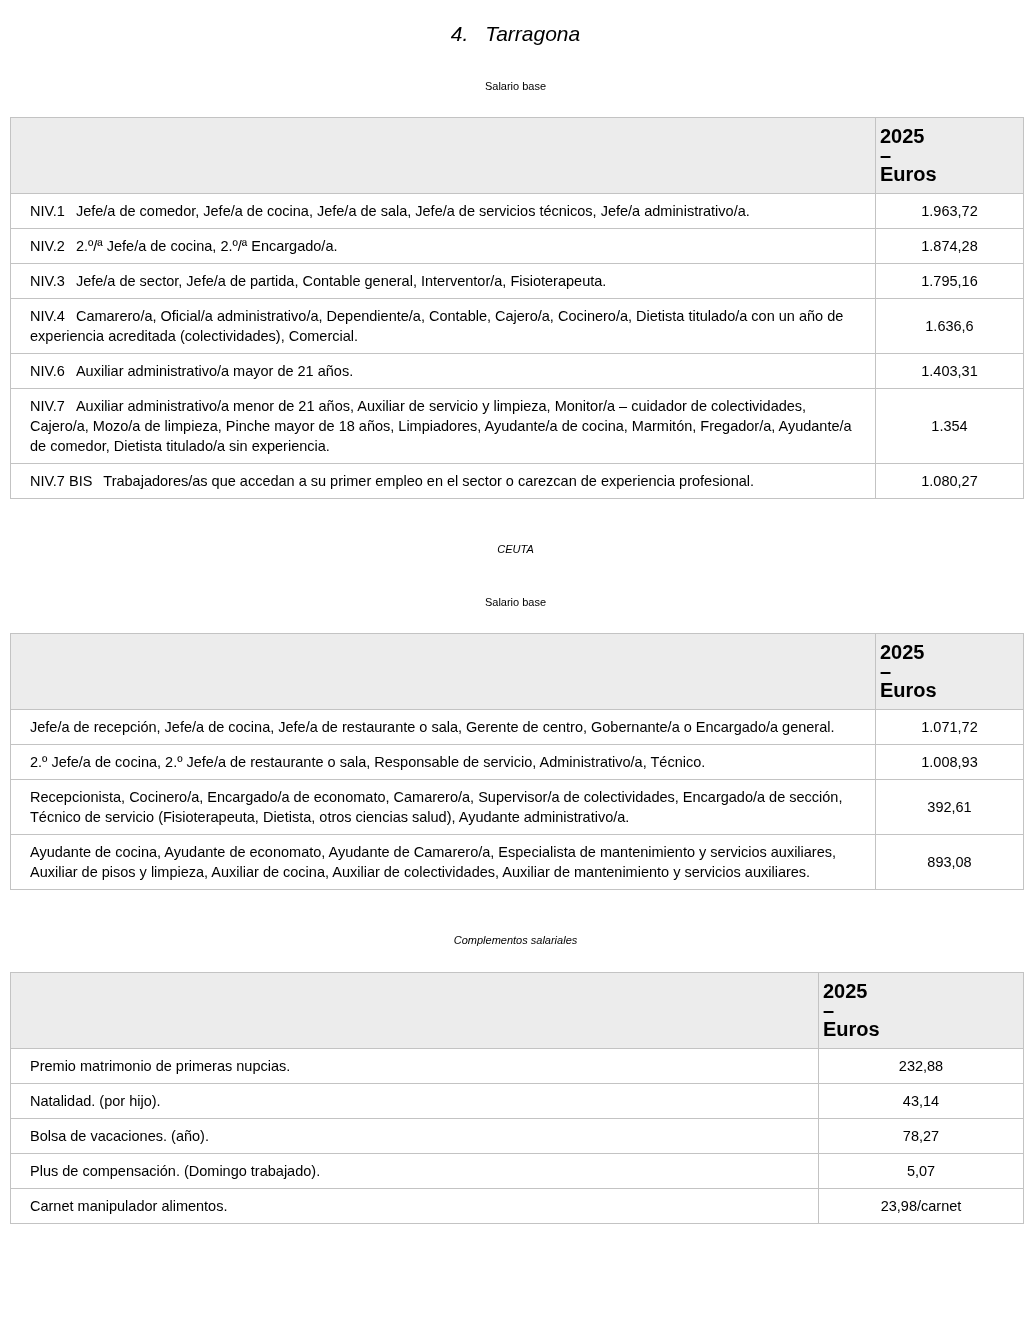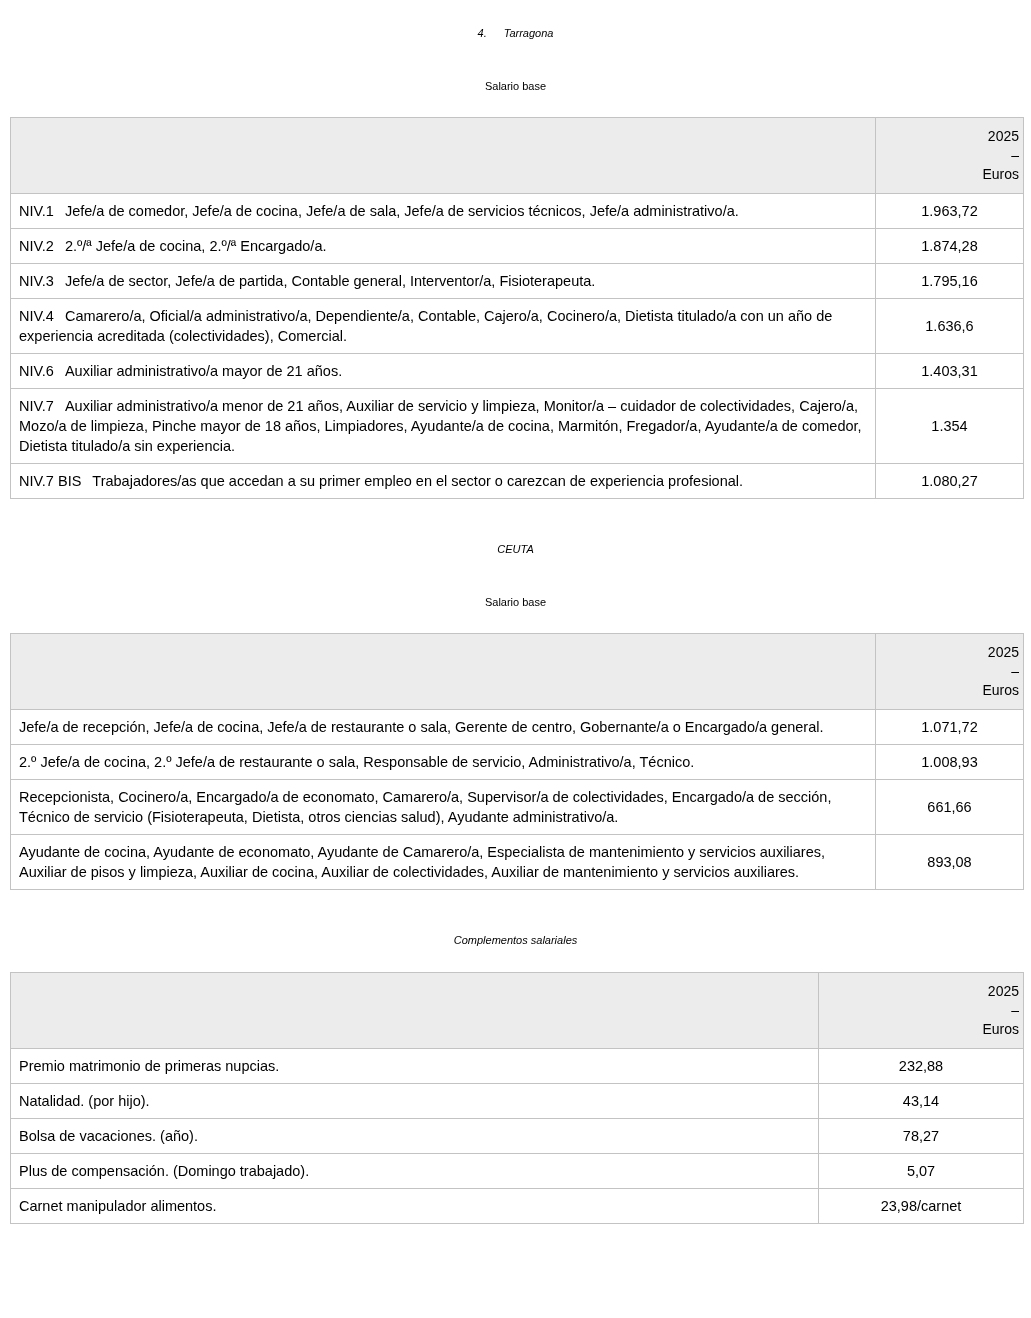--- a/index.html
+++ b/index.html
@@ -14,21 +14,21 @@
     min-height: 1318px;
     background: #ffffff;
     box-sizing: border-box;
     padding: 24px 0 16px 0;
   }
 
   
   .doc-title {
     text-align: center;
     font-style: italic;
-    font-size: 11px;
+    font-size: 21px;
     line-height: 19px;
     margin: 0;
   }
   .doc-title .num { margin-right: 17px; }
   .heading {
     text-align: center;
     font-size: 11px;
     font-weight: 400;
     line-height: 19px;
   }
@@ -43,29 +43,29 @@
     width: 1013px;
     margin-left: 10px;
     font-size: 14.5px;
   }
   table.t th, table.t td {
     border: 1px solid #c3c3c3;
     box-sizing: border-box;
   }
   table.t thead th {
     background: #ececec;
-    font-weight: 400;
-    text-align: right;
+    font-weight: 700;
+    text-align: left;
     vertical-align: middle;
     padding: 9px 4px;
     line-height: 19px;
-    font-size: 14px;
+    font-size: 20px;
   }
   table.t td.desc {
-    padding: 7px 12px 7px 8px;
+    padding: 7px 12px 7px 19px;
     line-height: 20px;
     vertical-align: middle;
     text-align: left;
   }
   table.t td.val {
     text-align: center;
     vertical-align: middle;
     padding: 7px 4px;
     line-height: 20px;
   }
@@ -149,21 +149,21 @@
       <tr>
         <td class="desc">Jefe/a de recepción, Jefe/a de cocina, Jefe/a de restaurante o sala, Gerente de centro, Gobernante/a o Encargado/a general.</td>
         <td class="val">1.071,72</td>
       </tr>
       <tr>
         <td class="desc">2.º Jefe/a de cocina, 2.º Jefe/a de restaurante o sala, Responsable de servicio, Administrativo/a, Técnico.</td>
         <td class="val">1.008,93</td>
       </tr>
       <tr>
         <td class="desc">Recepcionista, Cocinero/a, Encargado/a de economato, Camarero/a, Supervisor/a de colectividades, Encargado/a de sección, Técnico de servicio (Fisioterapeuta, Dietista, otros ciencias salud), Ayudante administrativo/a.</td>
-        <td class="val">661,66</td>
+        <td class="val">392,61</td>
       </tr>
       <tr>
         <td class="desc">Ayudante de cocina, Ayudante de economato, Ayudante de Camarero/a, Especialista de mantenimiento y servicios auxiliares, Auxiliar de pisos y limpieza, Auxiliar de cocina, Auxiliar de colectividades, Auxiliar de mantenimiento y servicios auxiliares.</td>
         <td class="val">893,08</td>
       </tr>
     </tbody>
   </table>
 
   <div class="heading major last">Complementos salariales</div>
 

